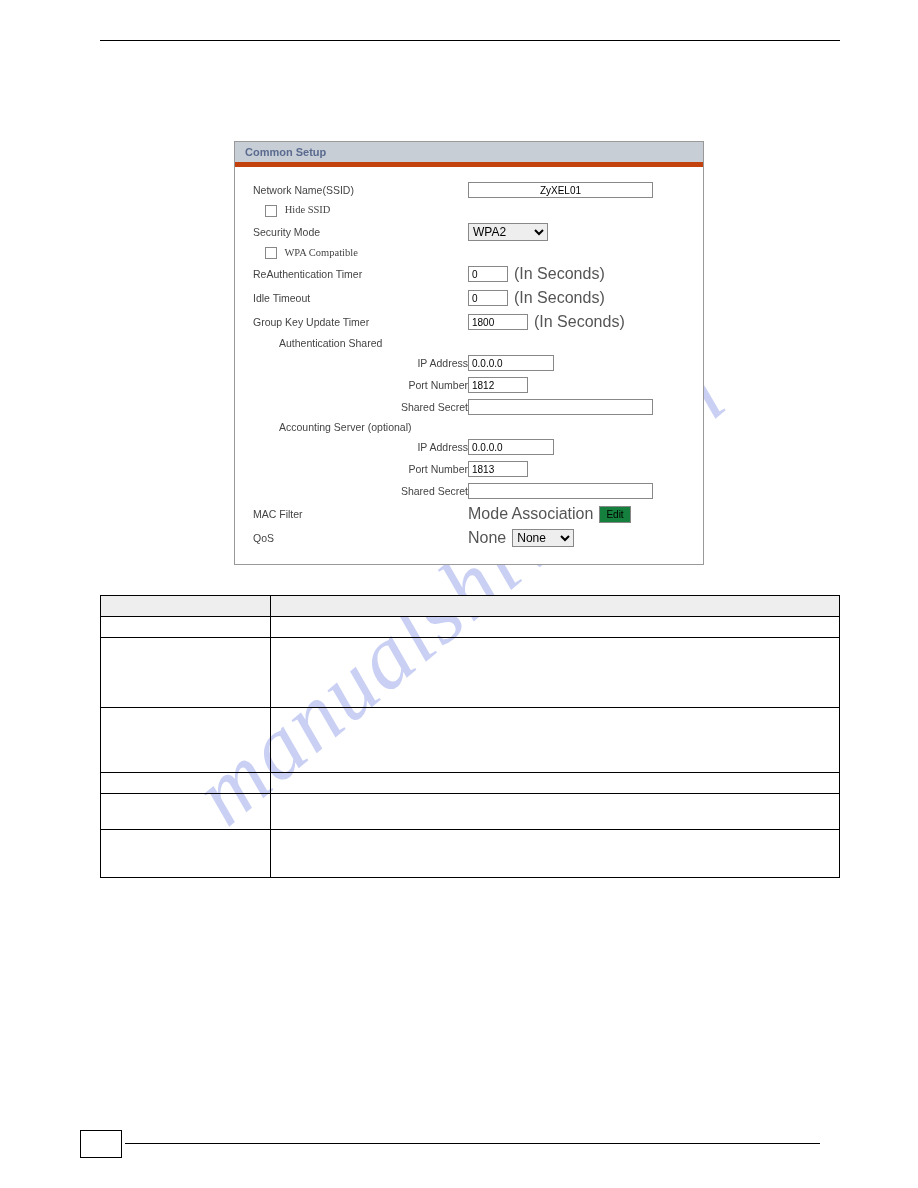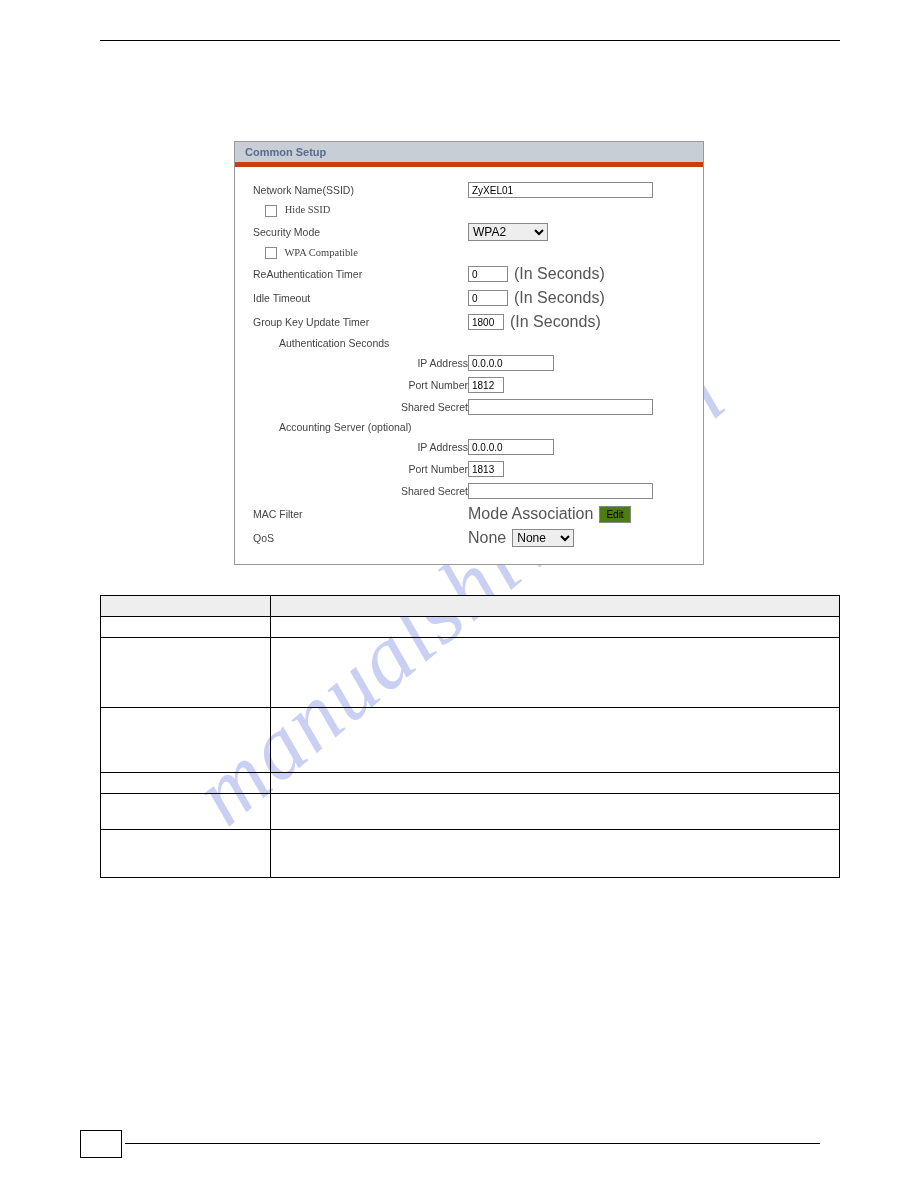--- a/index.html
+++ b/index.html
@@ -9,28 +9,28 @@
   .content { position: relative; z-index: 2; }
   .setup-panel { width: 470px; margin: 100px auto 30px auto; border: 1px solid #999; background: #fff; }
   .panel-header { background: #c8ced6; color: #5a6b8f; font-weight: bold; font-size: 11px; padding: 4px 10px; border-bottom: 5px solid #c2410c; }
   .panel-body { padding: 12px 18px 14px 18px; }
   .row { display: flex; align-items: center; padding: 3px 0; font-size: 10.5px; color: #444; }
   .row .label { width: 215px; flex-shrink: 0; }
   .row .label.ind1 { padding-left: 26px; }
   .row .label.ind2 { padding-left: 46px; text-align: right; }
   .row .ctrl { display: flex; align-items: center; gap: 6px; }
   .txt { border: 1px solid #888; font-size: 10px; padding: 1px 3px; height: 16px; background: #fff; }
-  .txt.w-xl { width: 185px; }
+  .txt.w-xl { width: 185px; text-align: center; }
   .txt.w-s { width: 40px; }
   .txt.w-m { width: 86px; }
-  .txt.w-ms { width: 36px; }
+  .txt.w-ms { width: 60px; }
   .sel { border: 1px solid #888; font-size: 12px; height: 18px; background: #eee; }
   .chk { margin-right: 5px; vertical-align: middle; width: 12px; height: 12px; border: 1px solid #888; display: inline-block; background: #fff; }
   .after { font-size: 16px; color: #555; }
-  .btn { border: 1px solid #888; background: #4d7c0f; font-size: 10px; padding: 1px 6px; height: 17px; cursor: pointer; }
+  .btn { border: 1px solid #888; background: #15803d; font-size: 10px; padding: 1px 6px; height: 17px; cursor: pointer; }
   .tbl { width: 740px; border-collapse: collapse; margin-top: 10px; }
   .tbl td, .tbl th { border: 1px solid #000; padding: 10px 8px; vertical-align: top; font-size: 10.5px; }
   .tbl th { background: #eee; font-weight: bold; text-align: left; }
   .tbl .col1 { width: 23%; }
   .page-box { position: absolute; bottom: 30px; left: 80px; border: 1px solid #000; width: 42px; height: 28px; }
   .bottom-rule { position: absolute; bottom: 44px; left: 125px; width: 695px; border-top: 1px solid #000; }
 </style>
 </head>
 <body>
 
@@ -92,21 +92,21 @@
 
       <div class="row">
         <div class="label">Group Key Update Timer</div>
         <div class="ctrl">
           <input type="text" class="txt w-ms" value="1800" style="">
           <span class="after">(In Seconds)</span>
         </div>
       </div>
 
       <div class="row">
-        <div class="label ind1">Authentication Seconds</div>
+        <div class="label ind1">Authentication Shared</div>
       </div>
 
       <div class="row">
         <div class="label ind2">IP Address</div>
         <div class="ctrl">
             <input type="text" class="txt w-m" value="0.0.0.0" style="">
           </div>
       </div>
 
       <div class="row">

